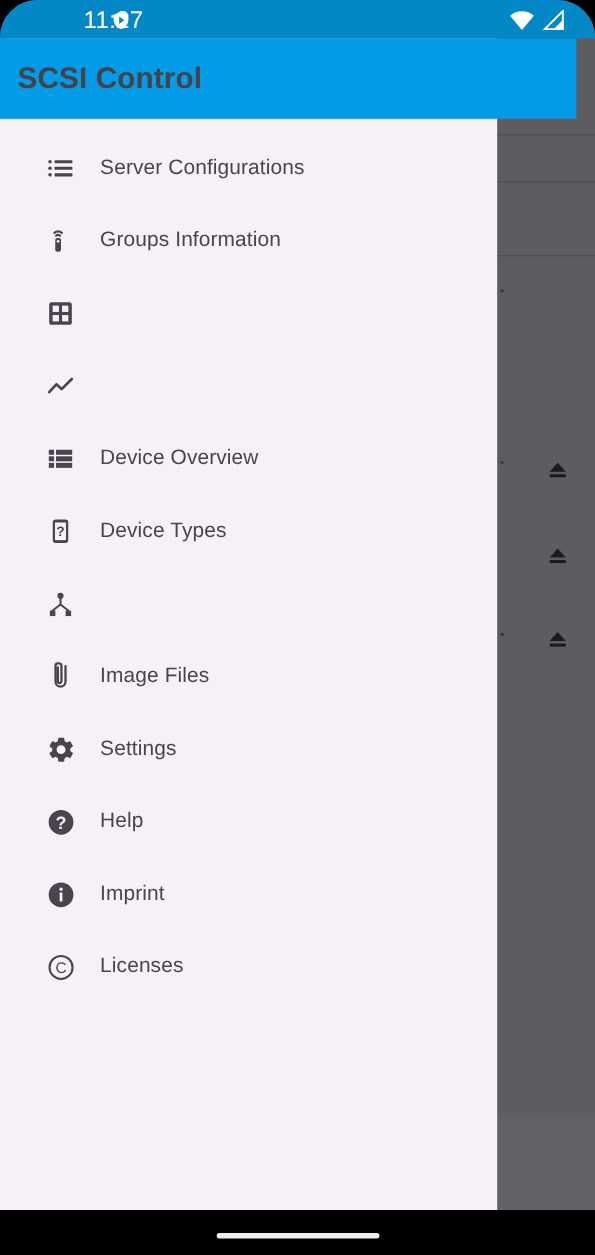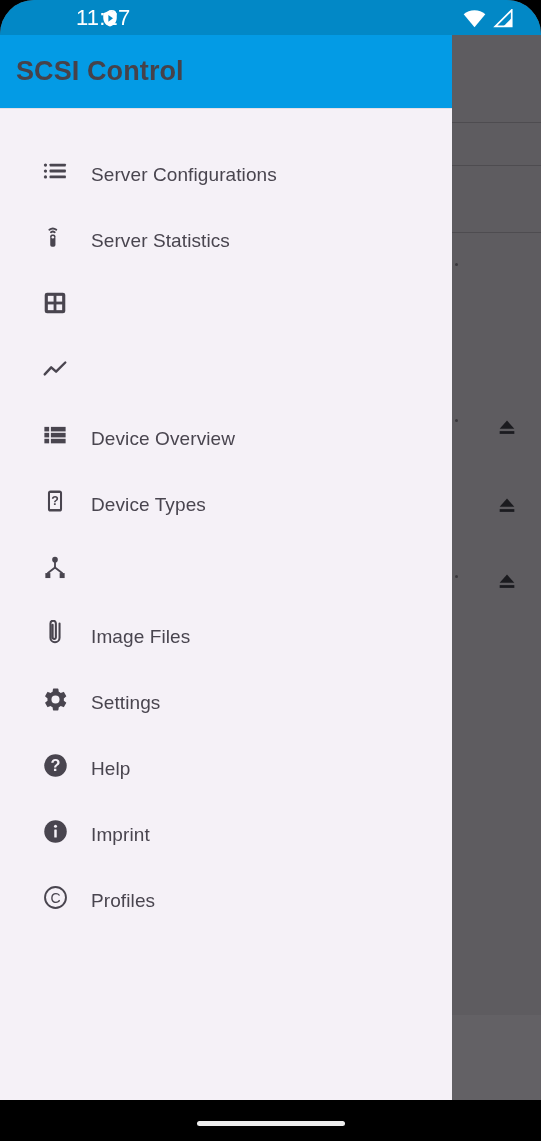--- a/index.html
+++ b/index.html
@@ -114,21 +114,21 @@
     top: 35px;
     width: 452px;
     height: 1065px;
     background: #F5F1F7;
     z-index: 20;
     display: flex;
     flex-direction: column;
   }
   #drawer-header {
     position: relative;
-    width: 452px;
+    width: 524px;
     height: 73px;
     background: #039BE5;
     flex: 0 0 auto;
   }
   #drawer-title {
     position: absolute;
     left: 16px;
     top: 20px;
     font-size: 27px;
     font-weight: bold;
@@ -142,21 +142,21 @@
     background: #e3dfe6;
     flex: 0 0 auto;
   }
   #menu-list {
     flex: 1 1 auto;
     padding-top: 11px;
     overflow: hidden;
   }
   .menu-item {
     display: flex;
-    align-items: flex-end;
+    align-items: center;
     height: 66px;
     padding-left: 40px;
     box-sizing: border-box;
   }
   .menu-icon {
     width: 30px;
     height: 30px;
     flex: 0 0 auto;
     display: flex;
     align-items: center;
@@ -256,21 +256,21 @@
 
         <div class="menu-item">
           <span class="menu-icon">
             <svg viewBox="0 0 24 24" width="26" height="26" fill="none" stroke="#49454F" stroke-width="1.8" stroke-linecap="round">
               <path d="M6.8 5.3a5.2 5.2 0 0 1 6.4 0"></path>
               <path d="M8.3 7.6a2.9 2.9 0 0 1 3.4 0"></path>
               <rect x="7.6" y="9.6" width="4.8" height="11.4" rx="1.6" fill="#49454F" stroke="none"></rect>
               <circle cx="10" cy="12.3" r="1.15" fill="#F5F1F7" stroke="none"></circle>
             </svg>
           </span>
-          <span class="menu-label">Server Statistics</span>
+          <span class="menu-label">Groups Information</span>
         </div>
 
         <div class="menu-item">
           <span class="menu-icon">
             <svg viewBox="0 0 24 24" width="26" height="26">
               <rect x="2.5" y="2.5" width="19" height="19" rx="2.2" fill="#49454F"></rect>
               <rect x="5.4" y="5.4" width="5.3" height="5.3" fill="#F5F1F7"></rect>
               <rect x="13.3" y="5.4" width="5.3" height="5.3" fill="#F5F1F7"></rect>
               <rect x="5.4" y="13.3" width="5.3" height="5.3" fill="#F5F1F7"></rect>
               <rect x="13.3" y="13.3" width="5.3" height="5.3" fill="#F5F1F7"></rect>
@@ -364,21 +364,21 @@
           <span class="menu-label">Imprint</span>
         </div>
 
         <div class="menu-item">
           <span class="menu-icon">
             <svg viewBox="0 0 24 24" width="27" height="27">
               <circle cx="12" cy="12" r="9.3" fill="none" stroke="#49454F" stroke-width="1.7"></circle>
               <text x="12" y="16.6" font-family="Liberation Sans, sans-serif" font-size="12.5" fill="#49454F" text-anchor="middle">C</text>
             </svg>
           </span>
-          <span class="menu-label">Profiles</span>
+          <span class="menu-label">Licenses</span>
         </div>
 
       </div>
     </div>
 
     <div id="status-bar">
       <div id="status-time">11:27</div>
       <div id="status-shield">
         <svg viewBox="0 0 24 24" width="18" height="19" fill="#ffffff">
           <path d="M12 1.4 L21 5.1 V11 c0 5.6-3.8 10.6-9 11.6 C6.8 21.6 3 16.6 3 11 V5.1Z"></path>

